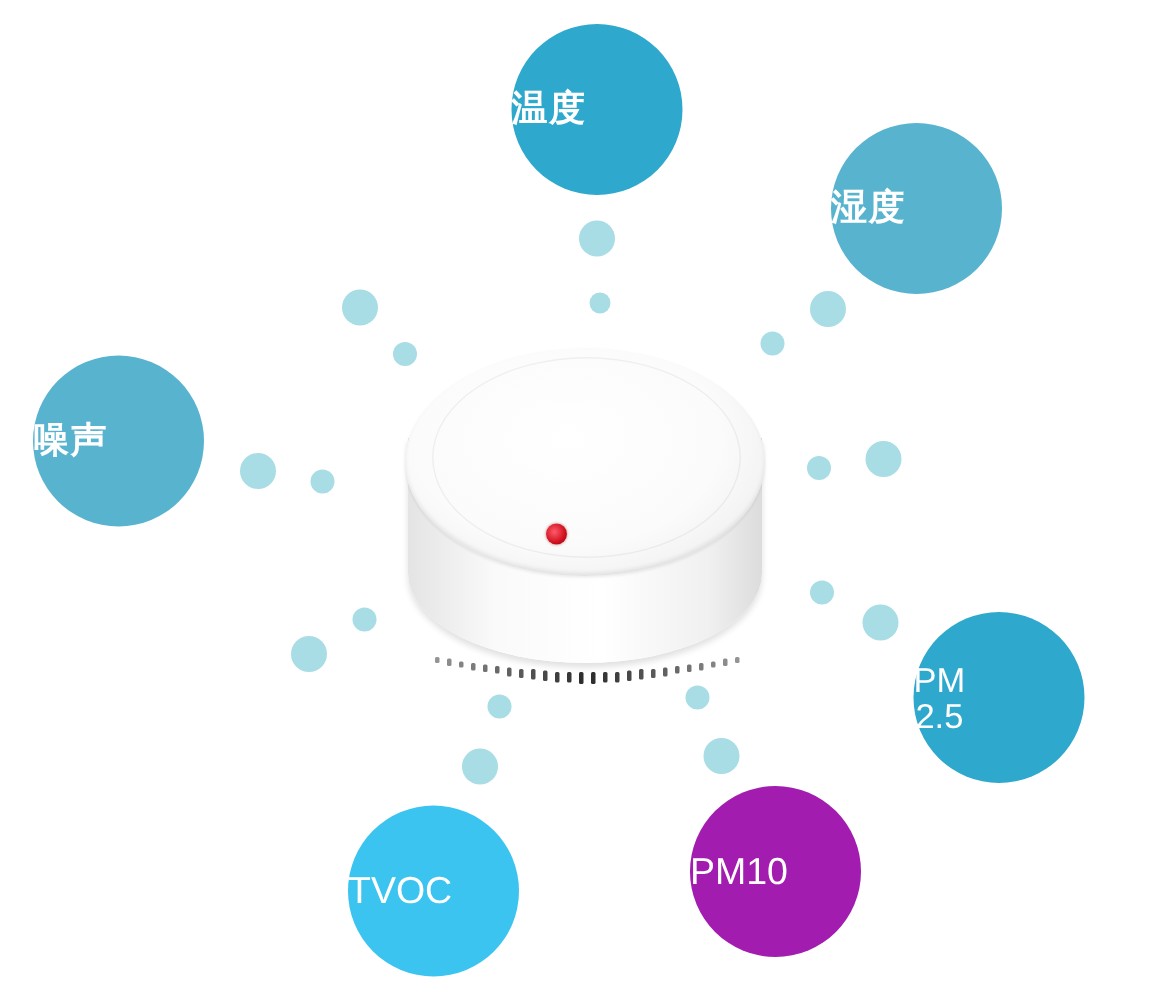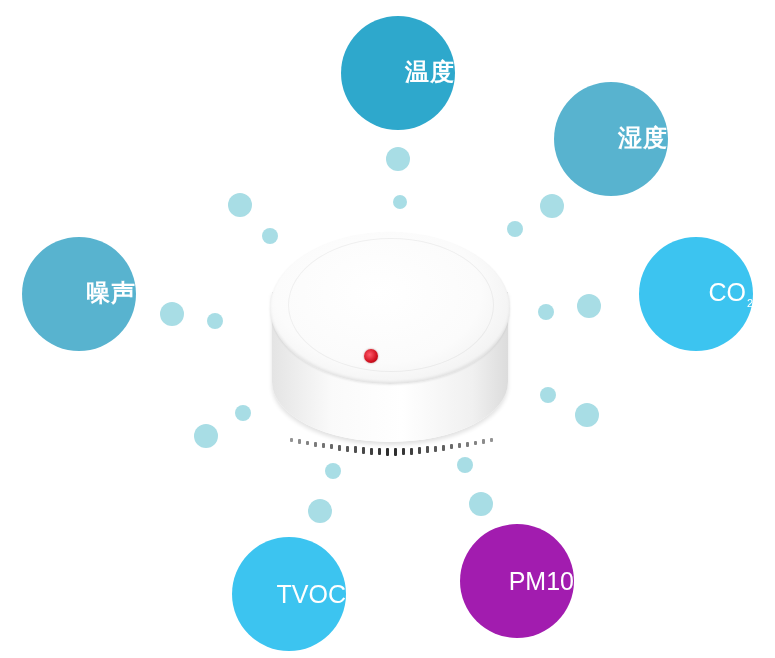--- a/index.html
+++ b/index.html
@@ -11,21 +11,21 @@
     background: #ffffff;
     font-family: "Liberation Sans", "DejaVu Sans", sans-serif;
   }
   .bubble {
     position: absolute;
     width: 114px;
     height: 114px;
     border-radius: 50%;
     display: flex;
     align-items: center;
-    justify-content: flex-end;
+    justify-content: flex-start;
     color: #ffffff;
     text-align: center;
     box-sizing: border-box;
   }
   .bubble .lbl { display: block; line-height: 1.05; }
   .bubble.cn .lbl { font-family: "DejaVu Sans", sans-serif; font-weight: bold; font-size: 24px; letter-spacing: 1px; }
   .bubble.en .lbl { font-size: 25px; font-weight: normal; }
   .bubble.en2 .lbl { font-size: 23px; }
   .bubble sub { font-size: 11px; vertical-align: -6px; margin-left: 1px; }
   .dot { position: absolute; border-radius: 50%; }
@@ -122,22 +122,25 @@
 
   <div class="bubble cn" style="left: 341px; top: 16px; background: rgb(46, 168, 204);">
     <span class="lbl">温度</span>
   </div>
   <div class="bubble cn" style="left: 554px; top: 82px; background: rgb(88, 179, 207);">
     <span class="lbl">湿度</span>
   </div>
   <div class="bubble cn" style="left: 22px; top: 237px; background: rgb(88, 179, 207);">
     <span class="lbl">噪声</span>
   </div>
-  <div class="bubble en" style="left: 639px; top: 237px; background: rgb(60, 196, 240);">
-    <span class="lbl"><span>CO</span><sub>2</sub></span>
+  <div class="bubble en en2" style="left: 609px; top: 408px; background: rgb(46, 168, 204);">
+    <span class="lbl">
+      <span style="display:block">PM</span>
+      <span style="display:block">2.5</span>
+    </span>
   </div>
   <div class="bubble en" style="left: 232px; top: 537px; background: rgb(60, 196, 240);">
     <span class="lbl">TVOC</span>
   </div>
   <div class="bubble en" style="left: 460px; top: 524px; background: #a21caf;">
     <span class="lbl">PM10</span>
   </div>
 </div>
 
 </body></html>

